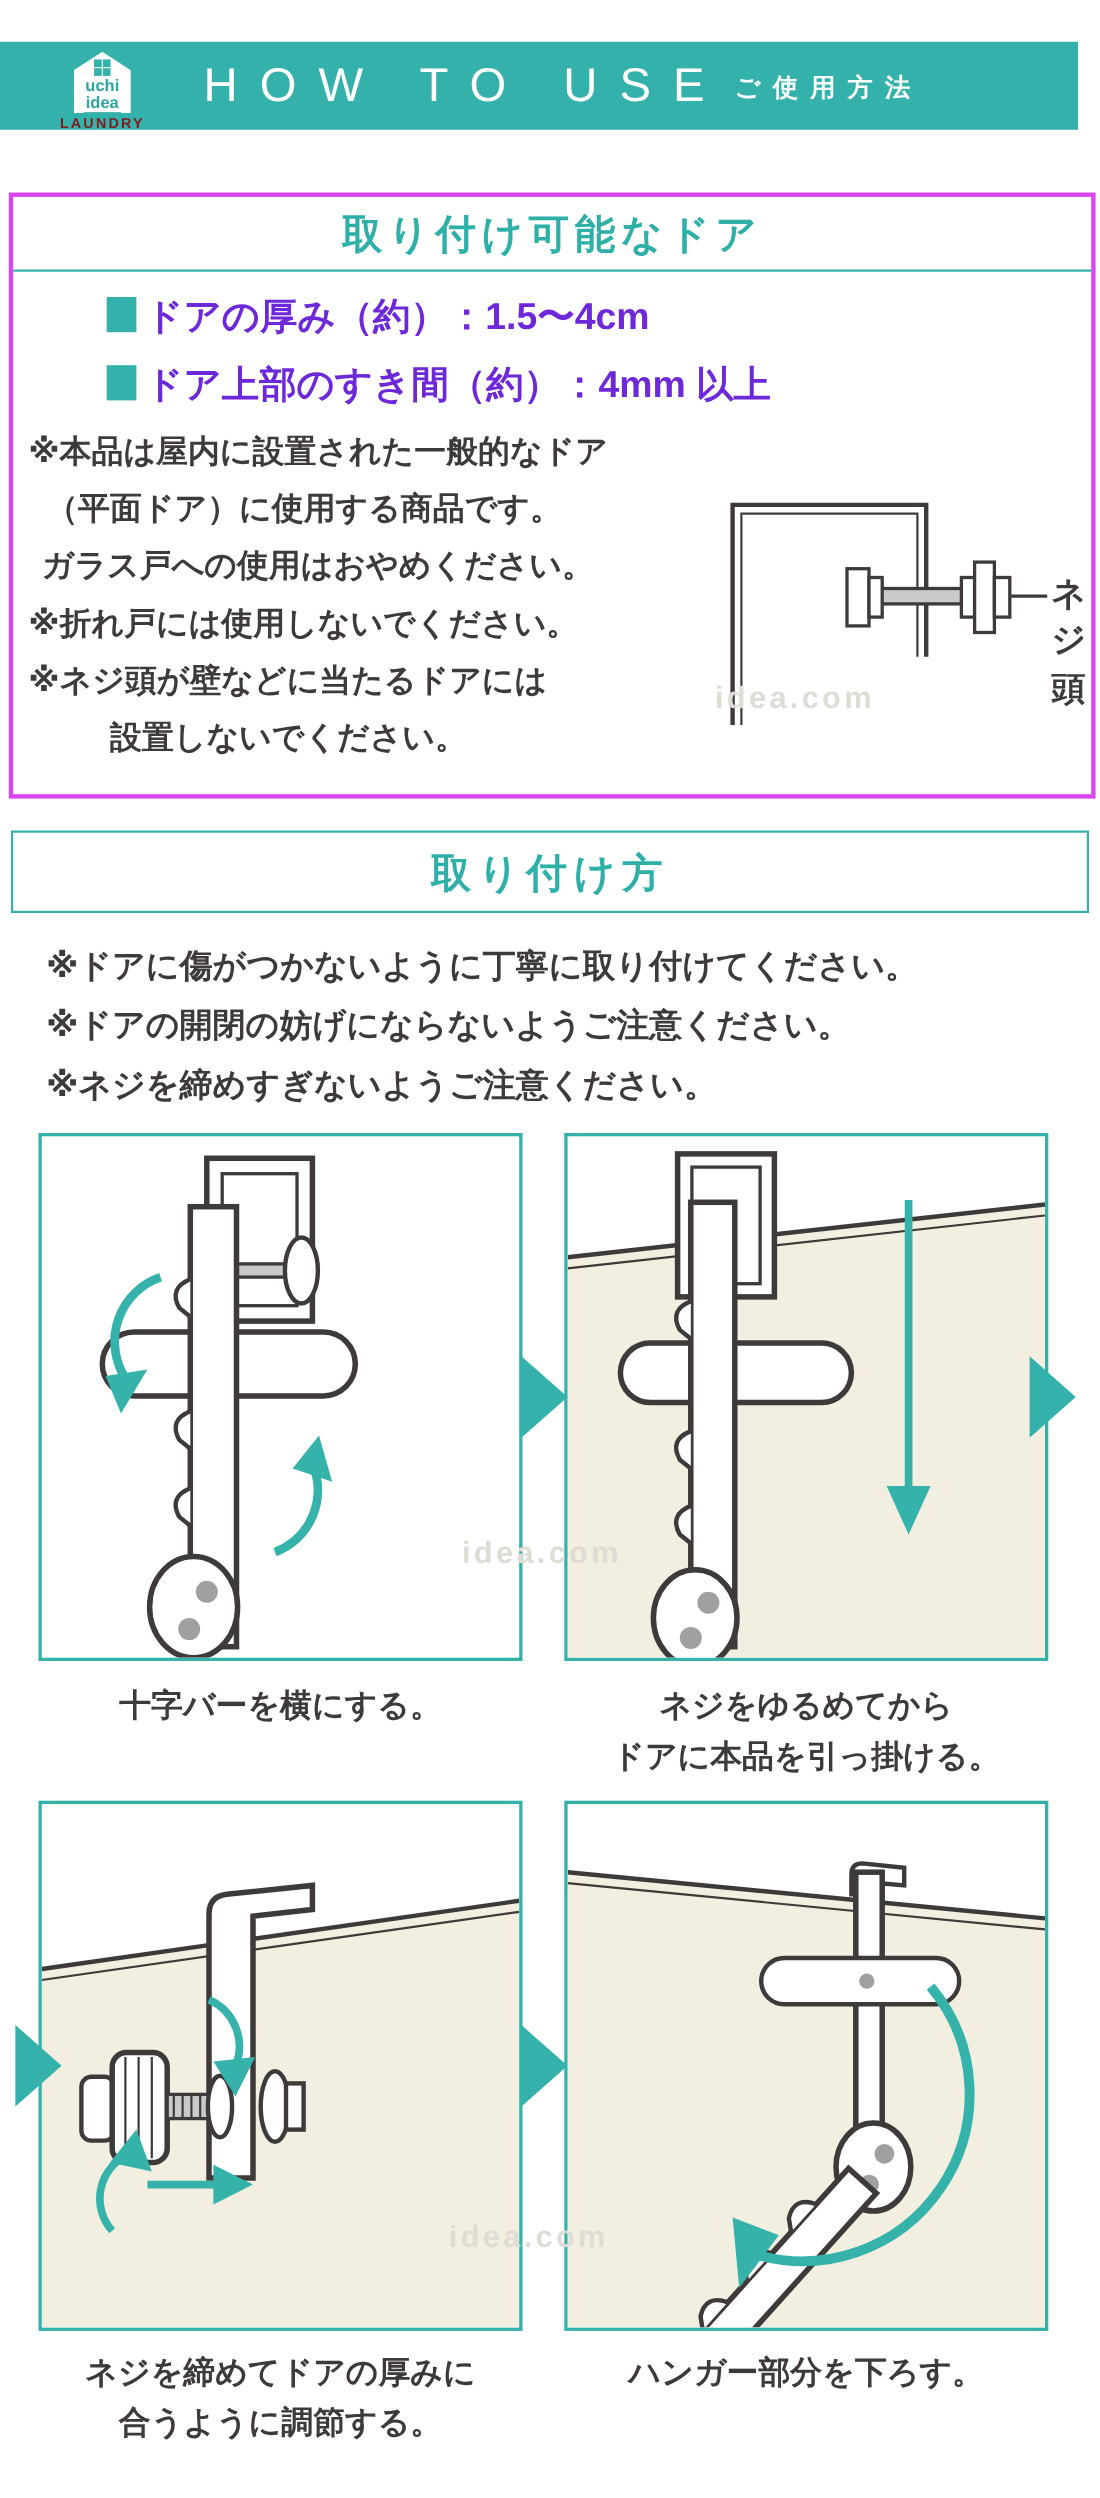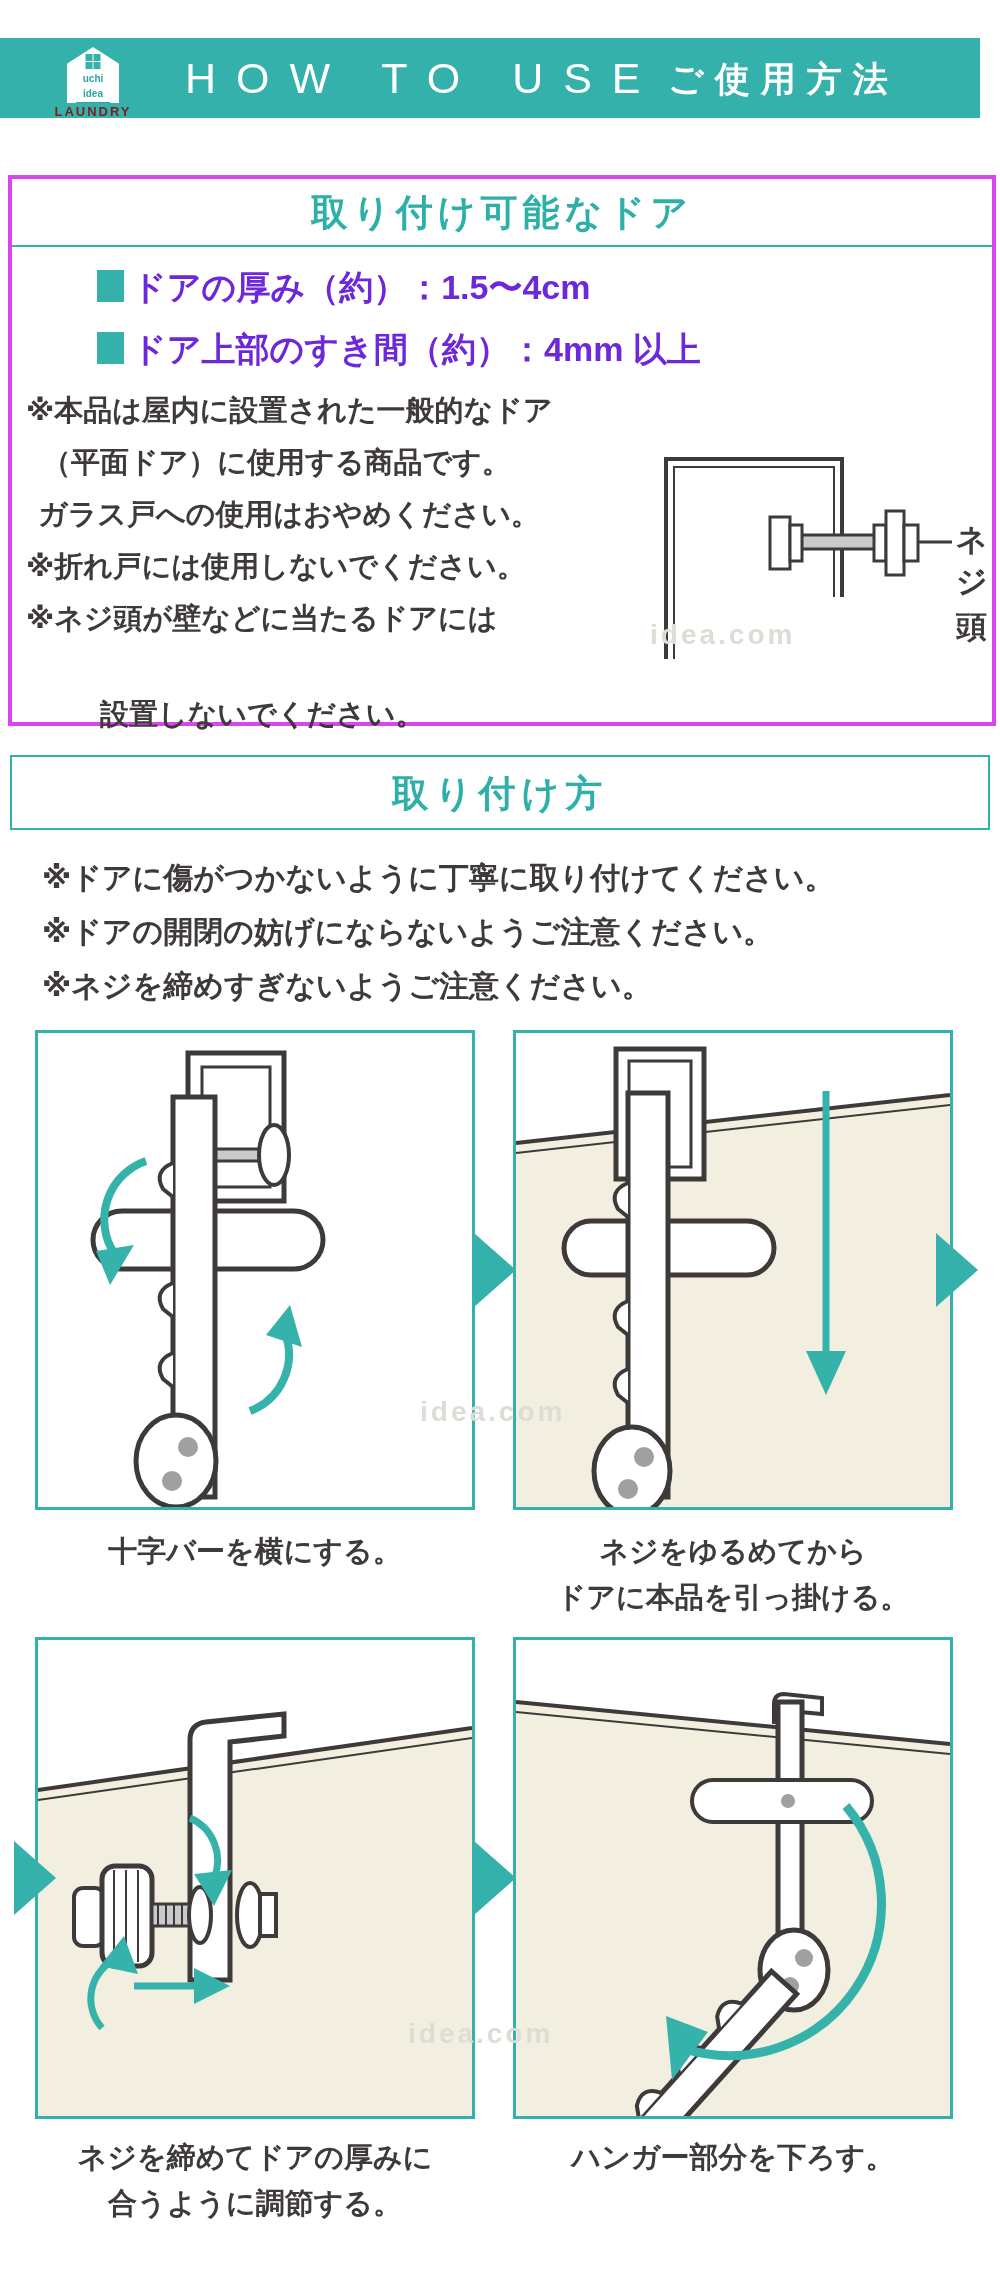--- a/index.html
+++ b/index.html
@@ -7,46 +7,46 @@
         font-family:"Liberation Sans","DejaVu Sans",sans-serif;color:#3e3a39;}
 
   
   #header-bar{position:absolute;left:0;top:38px;width:980px;height:80px;background:#33b1aa;}
   #logo{position:absolute;left:67px;top:9px;width:52px;height:56px;background:#ffffff;
         clip-path:polygon(50% 0,100% 30%,100% 100%,0 100%,0 30%);}
   #logo .win{position:absolute;left:50%;top:7px;transform:translateX(-50%);width:15px;height:15px;
         display:grid;grid-template-columns:7px 7px;grid-template-rows:7px 7px;gap:1px;}
   #logo .win i{background:#33b1aa;display:block;}
   .logo-word{position:absolute;left:0;width:100%;text-align:center;color:#2ba69f;
-        font-weight:700;font-size:10px;line-height:15px;letter-spacing:0;}
+        font-weight:700;font-size:15px;line-height:15px;letter-spacing:0;}
   .logo-uchi{top:24px;}
   .logo-more{top:39px;}
   .logo-rule{position:absolute;left:9px;right:9px;top:55px;height:2px;background:#2ba69f;}
   #laundry{position:absolute;left:48px;top:66px;width:90px;text-align:center;color:#7f1d1d;
         font-weight:700;font-size:13px;letter-spacing:2px;}
   #title-en{position:absolute;left:185px;top:0;height:80px;line-height:80px;color:#ffffff;
         font-size:43px;font-weight:400;letter-spacing:20px;white-space:nowrap;}
   #title-ja{position:absolute;left:668px;top:0;height:99px;line-height:82px;color:#ffffff;
-        font-size:35px;font-weight:700;letter-spacing:11px;white-space:nowrap;}
+        font-size:23px;font-weight:700;letter-spacing:11px;white-space:nowrap;}
 
   
   #sec1{position:absolute;left:8px;top:175px;width:980px;height:543px;border:4px solid #d946ef;background:#fff;}
   #sec1-title{position:absolute;left:0;top:0;width:100%;height:66px;border-bottom:2px solid #33b1aa;
         text-align:center;line-height:68px;color:#2eb0a9;font-size:37px;font-weight:700;letter-spacing:5px;}
   .bullet-line{position:absolute;left:85px;white-space:nowrap;font-size:34px;font-weight:700;color:#6d28d9;}
   .bullet-sq{display:inline-block;width:27px;height:32px;background:#33b1aa;margin-right:8px;vertical-align:-3px;}
   #bullet-1{top:86px;}
   #bullet-2{top:148px;}
   .note-line{position:absolute;white-space:nowrap;font-size:29px;font-weight:700;color:#3e3a39;}
   #n1{left:14px;top:212px;}
   #n2{left:30px;top:264px;}
   #n3{left:26px;top:316px;}
   #n4{left:14px;top:368px;}
   #n5{left:14px;top:420px;}
-  #n6{left:88px;top:472px;margin-top:44px;}
+  #n6{left:88px;top:472px;}
 
   #door-diagram{position:absolute;left:630px;top:268px;width:348px;height:262px;}
   #neji-label{position:absolute;right:2px;top:56px;writing-mode:vertical-rl;font-size:31px;
         font-weight:700;color:#3e3a39;letter-spacing:8px;line-height:34px;}
   .watermark{position:absolute;color:#dedcd4;font-size:28px;font-weight:700;letter-spacing:3px;
         white-space:nowrap;z-index:6;}
   #wm1{left:8px;top:172px;}
   #wm2{left:420px;top:1396px;}
   #wm3{left:408px;top:2018px;}
 

